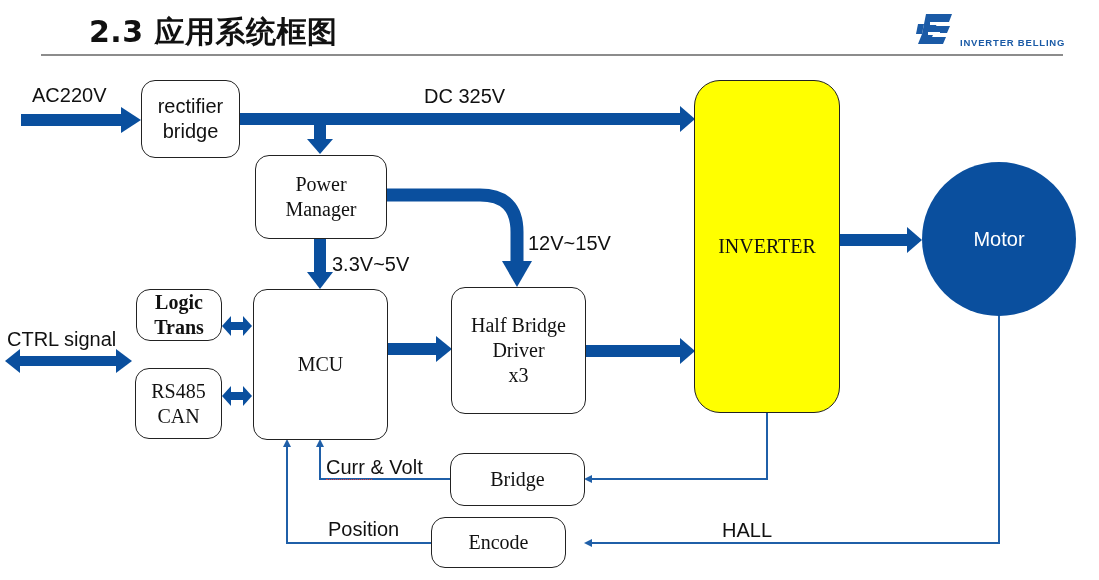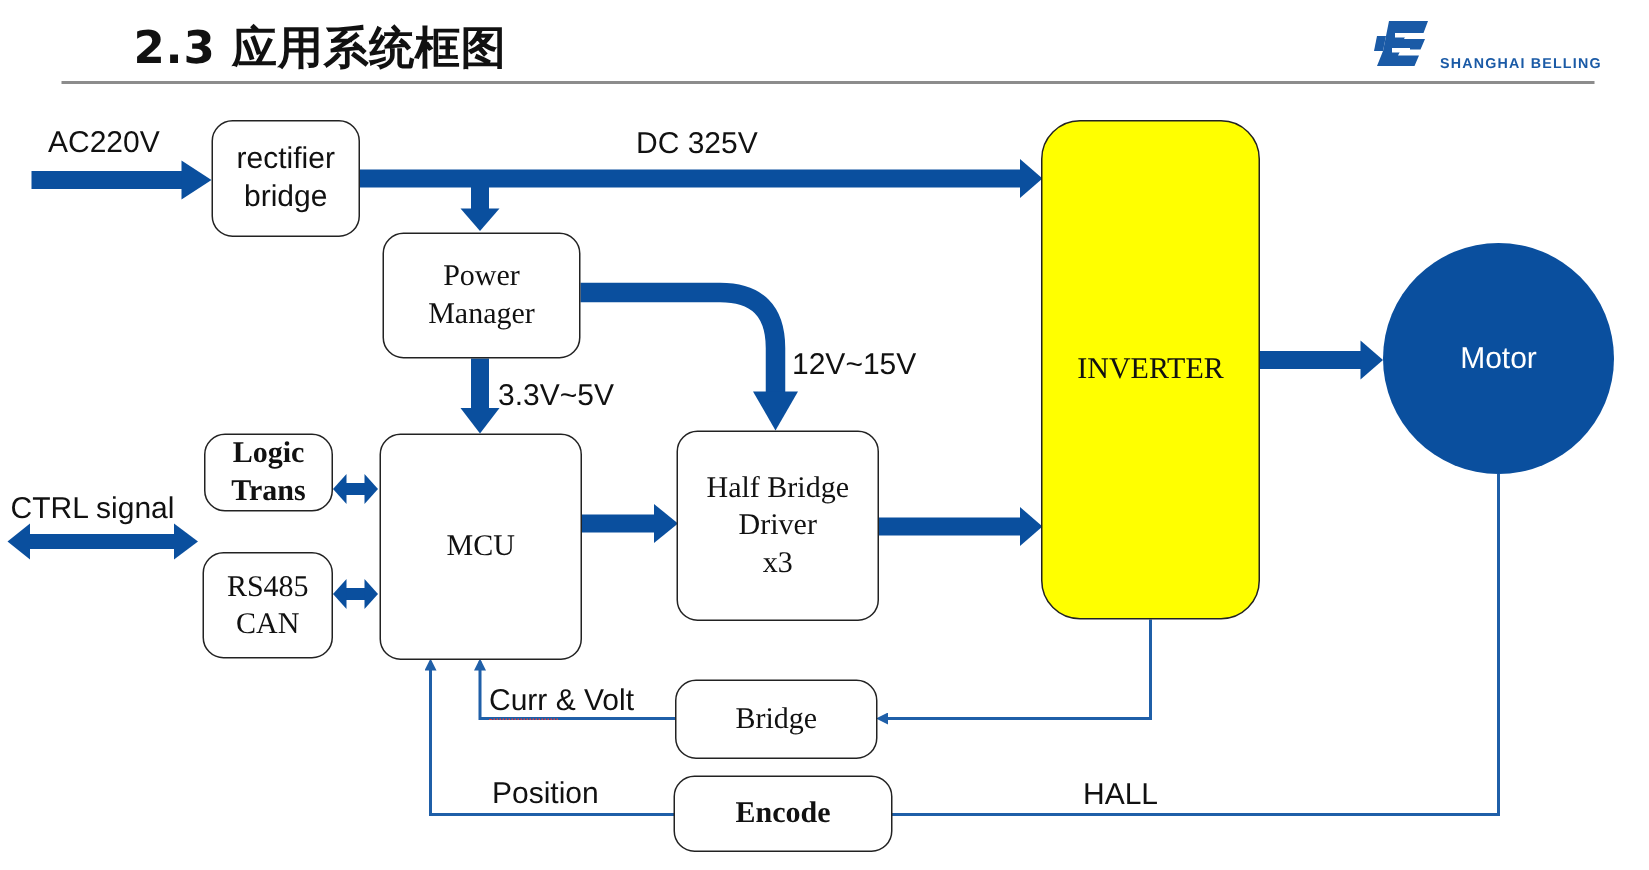--- a/index.html
+++ b/index.html
@@ -23,21 +23,21 @@
 
 <div class="title">2.3 应用系统框图</div>
 <div class="title-rule"></div>
 <div class="logo">
   <svg width="38" height="34" viewBox="0 0 38 34" style="position:absolute;left:0;top:2px;">
     <path d="M10 2 H36 L33 10 H22 L20 14 H34 L31 21 H18 L16 25 H30 L27 32 H2 L6 22 Z" fill="#1a5aa6"></path>
     <path d="M8 12 L2 12 L0 22 L6 22 Z" fill="#1a5aa6"></path>
     <rect x="14" y="10" width="12" height="3" fill="#fff"></rect>
     <rect x="12" y="20" width="12" height="3" fill="#fff"></rect>
   </svg>
-  <div class="logo-en">SHANGHAI BELLING</div>
+  <div class="logo-en">INVERTER BELLING</div>
 </div>
 
 <svg class="wires" width="1099" height="580">
   <defs>
     <marker id="thin" markerWidth="8" markerHeight="8" refX="6" refY="4" orient="auto" markerUnits="userSpaceOnUse">
       <path d="M0,0 L8,4 L0,8 Z" fill="#1f5fa8"></path>
     </marker>
   </defs>
 
   <g>
@@ -115,21 +115,21 @@
 <div class="box serif" style="left:136px;top:289px;width:86px;height:52px;font-weight:bold;">Logic
 Trans</div>
 <div class="box serif" style="left:135px;top:368px;width:87px;height:71px;">RS485
 CAN</div>
 <div class="box serif" style="left:451px;top:287px;width:135px;height:127px;">Half Bridge
 Driver
 x3</div>
 <div class="box serif inverter" style="left:694px;top:80px;width:146px;height:333px;">INVERTER</div>
 <div class="motor">Motor</div>
 <div class="box serif" style="left:450px;top:453px;width:135px;height:53px;">Bridge</div>
-<div class="box serif" style="left:449px;top:517px;width:146px;height:51px;font-weight:bold;">Encode</div>
+<div class="box serif" style="left:431px;top:517px;width:135px;height:51px;">Encode</div>
 
 <div class="label" style="left:32px;top:84px;">AC220V</div>
 <div class="label" style="left:424px;top:85px;">DC 325V</div>
 <div class="label" style="left:332px;top:253px;">3.3V~5V</div>
 <div class="label" style="left:528px;top:232px;">12V~15V</div>
 <div class="label" style="left:7px;top:316px;margin-top:12px;">CTRL signal</div>
 <div class="label" style="left:326px;top:456px;">Curr &amp; Volt</div>
 <div class="squiggle"></div>
 <div class="label" style="left:328px;top:518px;">Position</div>
 <div class="label" style="left:722px;top:519px;">HALL</div>

